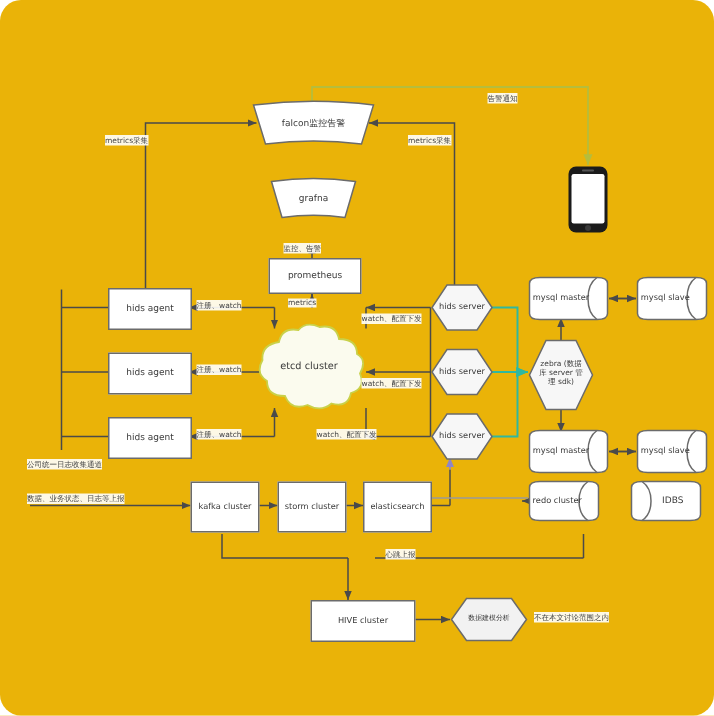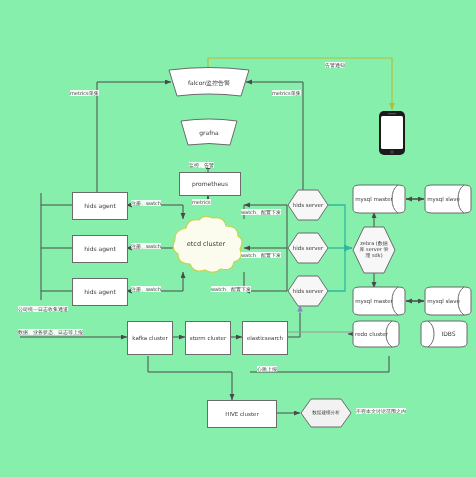--- a/index.html
+++ b/index.html
@@ -1,18 +1,18 @@
 <!DOCTYPE html>
 <html><head>
 <meta charset="utf-8">
 <style>
   html,body{margin:0;padding:0;background:#fff;}
   body{width:476px;height:477px;overflow:hidden;
        font-family:"DejaVu Sans","Liberation Sans",sans-serif;}
-  #canvas{position:relative;width:476px;height:477px;background:#86efac;}
+  #canvas{position:relative;width:476px;height:477px;background:#eab308;border-radius:14px;}
   svg{position:absolute;top:0;left:0;width:476px;height:477px;}
   .node{position:absolute;display:flex;align-items:center;justify-content:center;
         text-align:center;color:#3a3a3a;line-height:1.15;pointer-events:none;}
   .box{background:#fff;border:1px solid #6b6b6b;}
   .lbl{position:absolute;color:#444;background:rgba(255,255,255,.9);
        white-space:nowrap;pointer-events:none;}
   .hex,.cyl,.cloud,.fan{background:transparent;border:0;}
   .txt{position:relative;z-index:3;}
 </style>
 </head>

